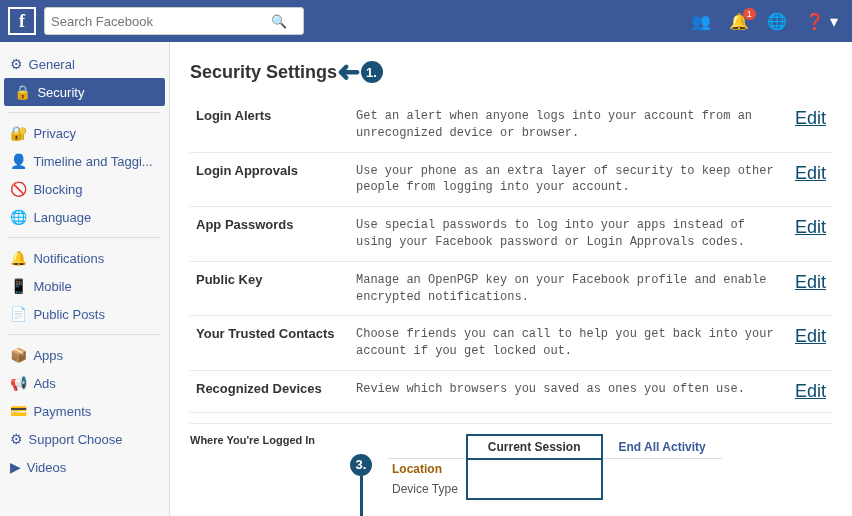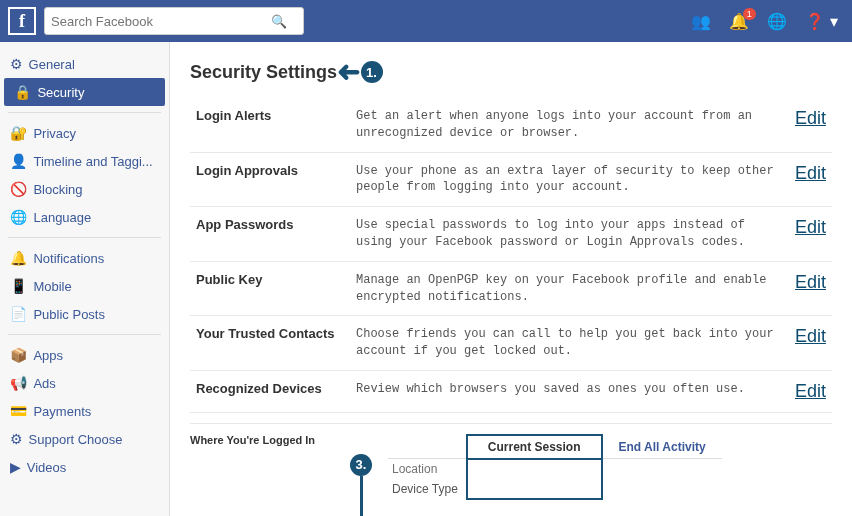--- a/index.html
+++ b/index.html
@@ -257,21 +257,21 @@
             <table style="border-collapse:collapse; margin-bottom:4px;">
               <thead>
                 <tr>
                   <th style="font-size:12px;font-weight:bold;color:#333;text-align:left;padding:4px 20px 4px 4px;border-bottom:1px solid #ddd;"></th>
                   <th style="font-size:12px;font-weight:bold;color:#333;text-align:center;padding:4px 20px;border-bottom:1px solid #ddd;border:2px solid #1a5276;background:#fff;">Current Session</th>
                   <th style="font-size:12px;font-weight:bold;color:#3b5998;text-align:center;padding:4px 16px;border-bottom:1px solid #ddd;">End All Activity</th>
                 </tr>
               </thead>
               <tbody>
                 <tr>
-                  <td style="font-size:12px;color:#737373;padding:3px 8px 3px 4px;">Location</td>
+                  <td style="font-size:12px;color:#a16207;padding:3px 8px 3px 4px;font-weight:bold;">Location</td>
                   <td style="border-left:2px solid #1a5276;border-right:2px solid #1a5276;padding:3px 20px;"></td>
                   <td></td>
                 </tr>
                 <tr>
                   <td style="font-size:12px;color:#555;padding:3px 8px 3px 4px;">Device Type</td>
                   <td style="border:2px solid #1a5276;border-top:none;padding:3px 20px;"></td>
                   <td></td>
                 </tr>
               </tbody>
             </table>

